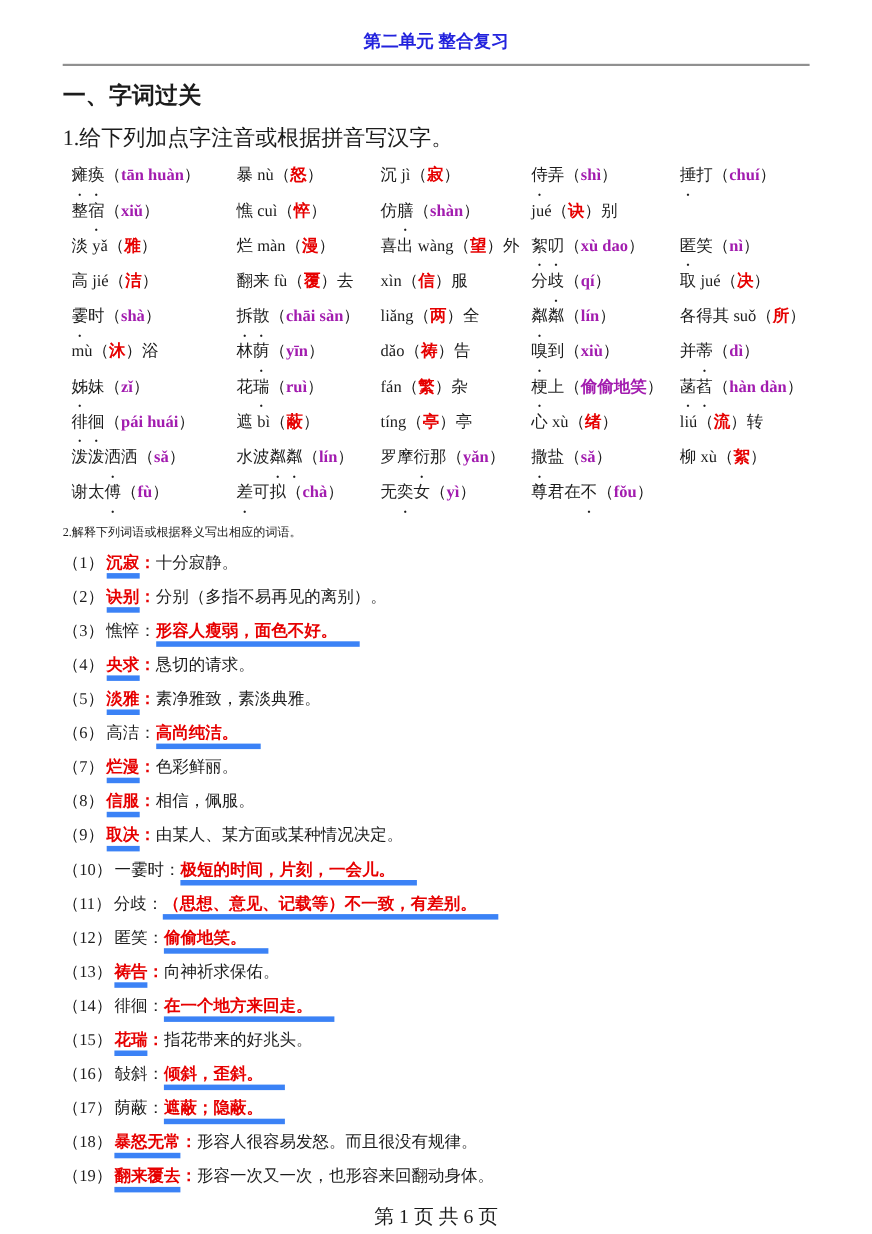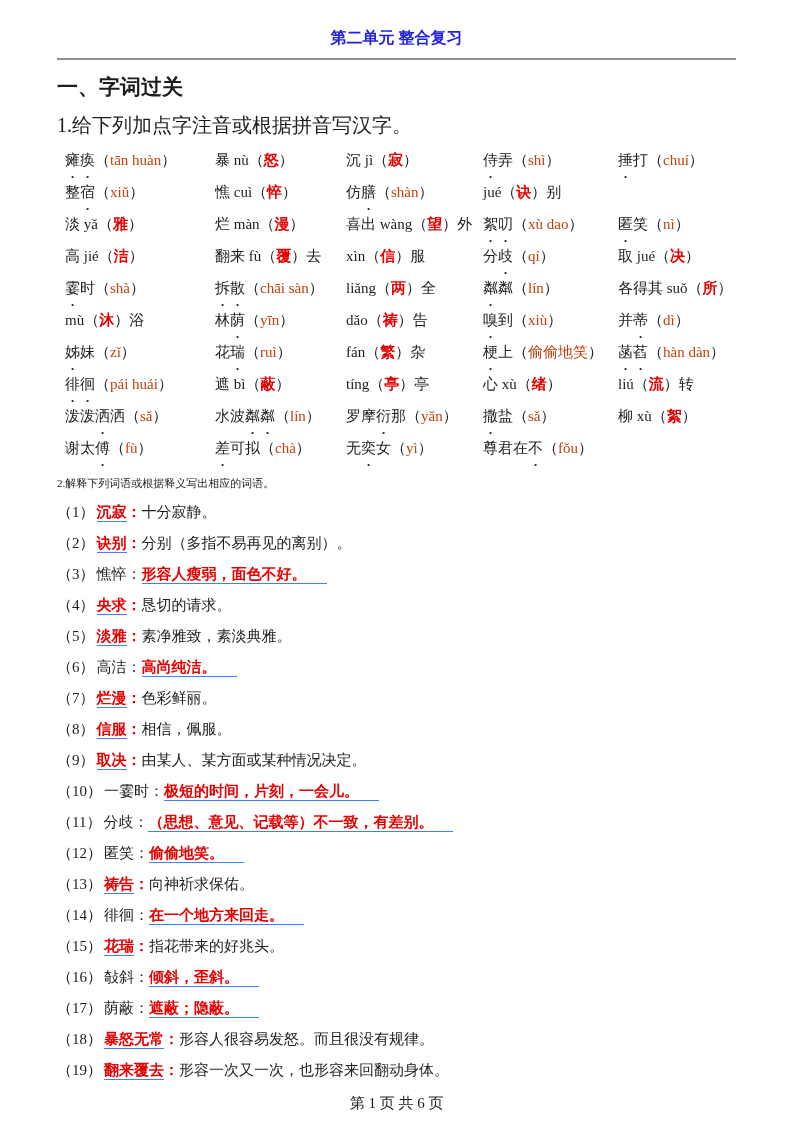--- a/index.html
+++ b/index.html
@@ -17,39 +17,39 @@
   .divider { margin-top:9px; border:none; border-top:2px solid #909090; }
   .heading { margin-top:13px; font-size:21px; font-weight:bold; }
   .prompt { margin-top:11px; font-size:20px; }
   .pinyin-grid { margin-top:5px; font-size:15px; }
   .grid-row {
     display:grid; grid-template-columns:150px 131px 137px 135px 1fr;
     height:32px; line-height:32px; padding-left:8px; white-space:nowrap;
   }
   .cell { overflow:visible; }
   .seg-b { color:#1c1c1c; }
-  .seg-rp { color:#c2410c; font-weight:normal; }
+  .seg-rp { color:#a21caf; font-weight:bold; }
   .seg-rz { color:#e60000; font-weight:bold; }
   .dotchar { position:relative; display:inline-block; }
   .dotchar::after {
     content:"•"; position:absolute; left:50%; transform:translateX(-50%);
     bottom:-6px; font-size:9px; line-height:9px; color:#1c1c1c;
   }
   .prompt2 { margin-top:12px; font-size:11px; }
   .def-list { margin-top:6px; font-size:15px; }
   .def-item { height:31px; line-height:31px; white-space:nowrap; }
   .def-num { margin-right:2px; }
   .t-red, .d-red {
     color:#e60000; font-weight:bold;
-    border-bottom:1px solid #3b82f6; padding-bottom:1px;
+    border-bottom:5px solid #3b82f6; padding-bottom:1px;
   }
   .d-red { padding-right:20px; }
   .colon-red { color:#e60000; font-weight:bold; }
   .footer {
-    margin-top:8px; text-align:center; font-size:15px; color:#1c1c1c;
+    margin-top:8px; text-align:center; font-size:18px; color:#1c1c1c;
   }
 </style>
 </head>
 <body>
 
 <div class="page">
   <div class="title">第二单元 整合复习</div>
   <hr class="divider">
   <div class="heading">一、字词过关</div>
   <div class="prompt">1.给下列加点字注音或根据拼音写汉字。</div>

